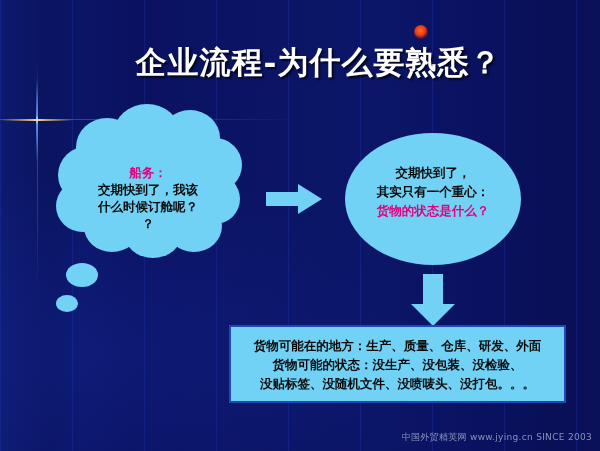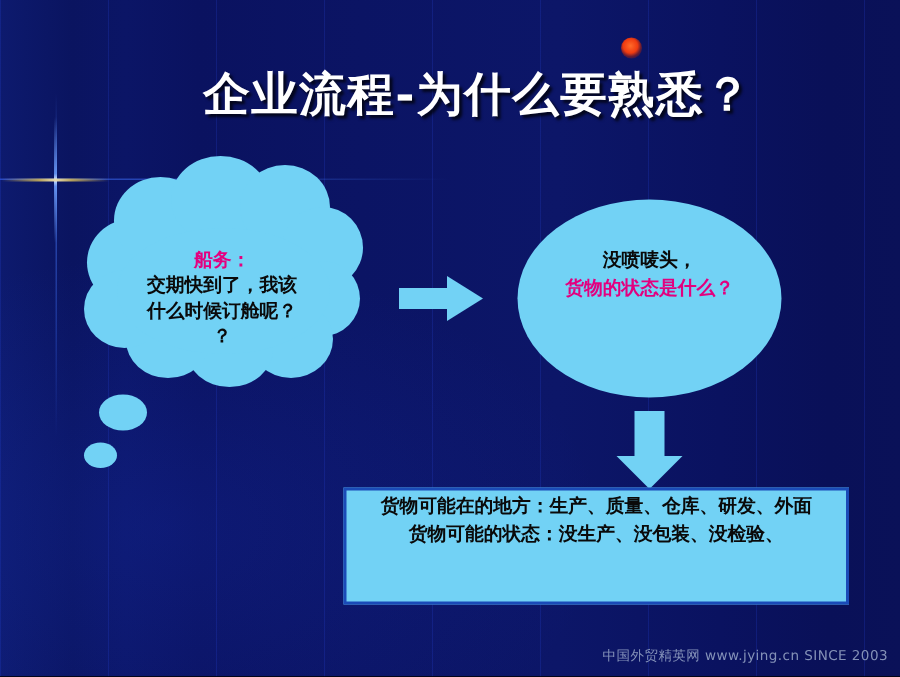--- a/index.html
+++ b/index.html
@@ -231,21 +231,21 @@
   .info-box {
     position: absolute;
     left: 229px;
     top: 325px;
     width: 337px;
     height: 78px;
     background: #72d2f5;
     border: 2px solid #1a4bb8;
     box-sizing: border-box;
     display: flex;
-    align-items: flex-start;
+    align-items: center;
     justify-content: center;
   }
   .info-text {
     width: 100%;
     text-align: center;
     font-family: "DejaVu Serif", "Liberation Serif", serif;
     font-weight: bold;
     font-size: 12.5px;
     line-height: 19px;
     color: #0a0a0a;
@@ -309,33 +309,35 @@
   <div class="puff puff-1"></div>
   <div class="puff puff-2"></div>
 
   <div class="arrow-right">
     <div class="shaft"></div>
     <div class="head"></div>
   </div>
 
   <div class="ellipse"></div>
   <div class="ellipse-text">
-    <div>没喷唛头，</div>
+    <div>交期快到了，</div>
+    <div>其实只有一个重心：</div>
     <div class="focus">货物的状态是什么？</div>
   </div>
 
   <div class="arrow-down">
     <div class="shaft"></div>
     <div class="head"></div>
   </div>
 
   <div class="info-box">
     <div class="info-text">
       <div>货物可能在的地方：生产、质量、仓库、研发、外面</div>
       <div>货物可能的状态：没生产、没包装、没检验、</div>
+      <div>没贴标签、没随机文件、没喷唛头、没打包。。。</div>
     </div>
   </div>
 
   <div class="footer">
     <span>中国外贸精英网</span>
     <span>www.jying.cn</span>
     <span>SINCE 2003</span>
   </div>
 
 </div>

